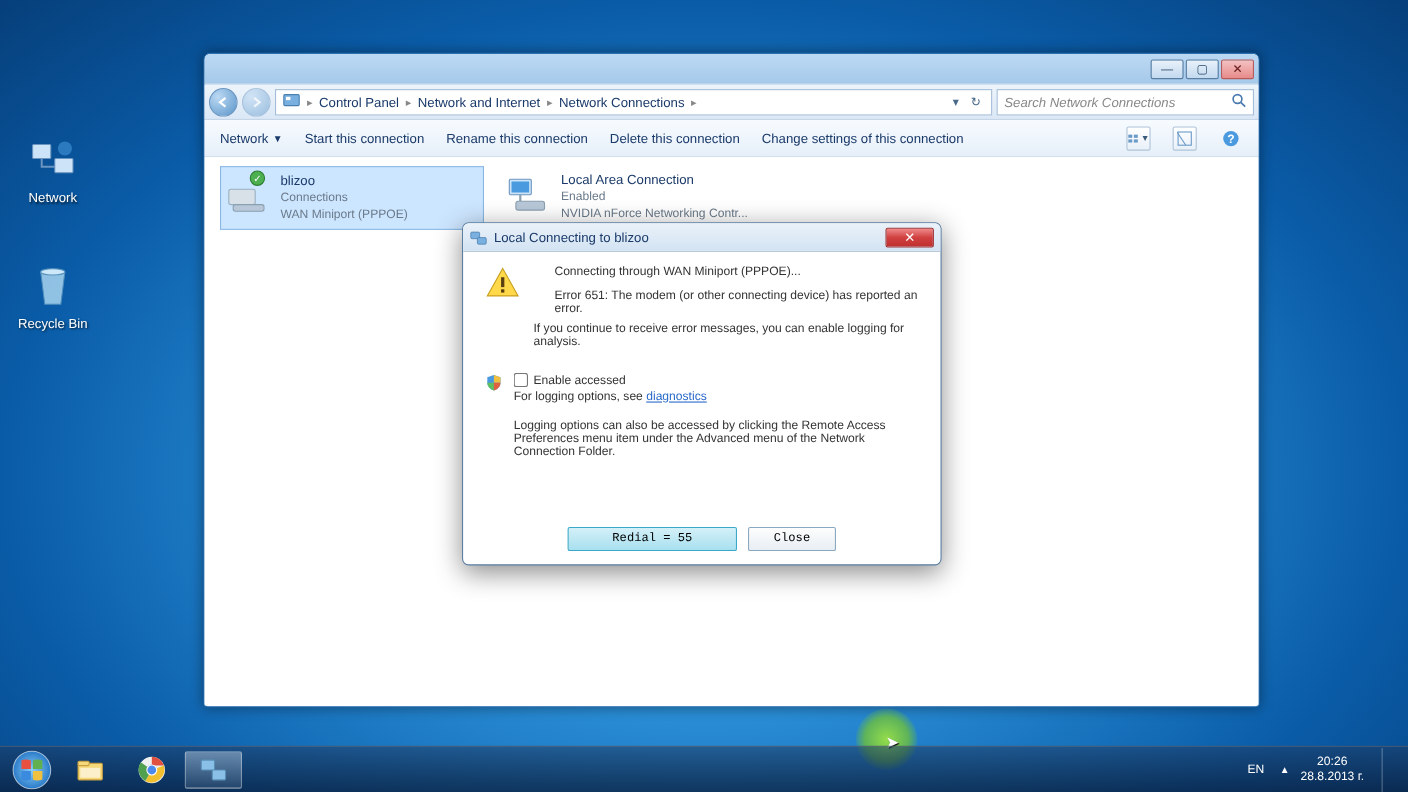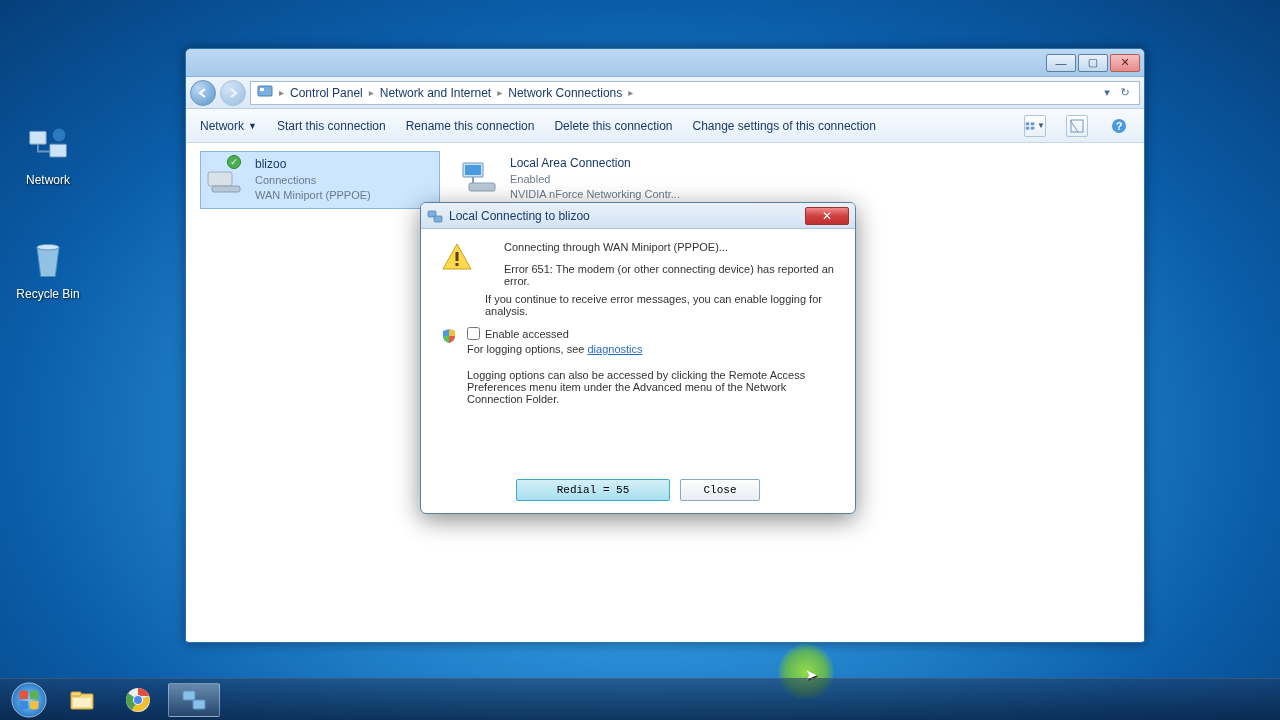--- a/index.html
+++ b/index.html
@@ -75,21 +75,21 @@
   height:26px; background:linear-gradient(#eaf1f9,#d3e3f3); border-bottom:1px solid #b0c4d8;
   border-radius:5px 5px 0 0; display:flex; align-items:center; padding:0 6px; font-size:12px; color:#1a3a6a;
 }
 .dlg .dtitle .dticn { width:16px; height:16px; margin-right:6px; display:flex; align-items:center; justify-content:center; }
 .dclose { margin-left:auto; width:44px; height:18px; border:1px solid #a03030; border-radius:2px;
   background:linear-gradient(#f08a8a,#d04040,#c03030); color:#fff; display:flex; align-items:center; justify-content:center; font-size:12px; cursor:pointer; }
 .dbody { padding:12px 20px 10px 20px; font-size:11px; color:#333; }
 .drow1 { display:flex; gap:12px; margin-bottom:6px; }
 .warnicn { width:32px; height:32px; flex-shrink:0; }
 .drow1 .txt { flex:1;margin-left:19px; }
-.indent { margin-left:44px; margin-bottom:10px; }
+.indent { margin-left:44px; margin-bottom:22px; }
 .sec2 { display:flex; gap:10px; align-items:flex-start; margin-top:6px; }
 .shield { width:16px; height:16px; flex-shrink:0; margin-top:1px; display:flex; align-items:center; justify-content:center; }
 .chk { display:flex; align-items:center; gap:5px; }
 .chk input { width:13px; height:13px; }
 .link { color:#2a6ac9; text-decoration:underline; cursor:pointer; }
 .dbtns { position:absolute; bottom:12px; left:0; width:100%; display:flex; justify-content:center; gap:10px; }
 .dbtn { height:22px; border:1px solid #8aa8c0; border-radius:2px; background:linear-gradient(#fdfdfd,#e8eef4); font-size:11px; cursor:pointer; display:flex; align-items:center; justify-content:center;font-family:Liberation Mono, monospace; }
 .dbtn.redial { width:154px; border-color:#3aa8c8; background:linear-gradient(#d4f0f8,#a8e0ef); }
 .dbtn.close2 { width:80px; }
 
@@ -167,20 +167,29 @@
       <span class="sep">▸</span>
       <span class="crumb">Control Panel</span>
       <span class="sep">▸</span>
       <span class="crumb">Network and Internet</span>
       <span class="sep">▸</span>
       <span class="crumb">Network Connections</span>
       <span class="sep">▸</span>
       <span class="addrend">
         <span class="addricn">▾</span>
         <span class="addricn">↻</span>
+      </span>
+    </div>
+    <div class="search">
+      <input type="text" placeholder="Search Network Connections" style="">
+      <span style="color:#4a7ab0;">
+        <svg width="14" height="14" viewBox="0 0 14 14">
+            <circle cx="6" cy="6" r="4" stroke="#4a7ab0" stroke-width="1.5" fill="none"></circle>
+            <line x1="9" y1="9" x2="13" y2="13" stroke="#4a7ab0" stroke-width="1.5"></line>
+          </svg>
       </span>
     </div>
   </div>
   <div class="toolbar">
     <div class="titm">
         <span>Network</span>
         <span style="font-size:9px;">▼</span>
       </div>
     <div class="titm">Start this connection</div>
     <div class="titm">Rename this connection</div>
@@ -331,13 +340,22 @@
         <circle cx="14" cy="14" r="5" fill="#fff"></circle>
         <circle cx="14" cy="14" r="4" fill="#4a8af0"></circle>
       </svg>
   </div>
   <div class="tbitem active">
     <svg viewBox="0 0 28 28">
         <rect x="3" y="5" width="12" height="9" rx="1" fill="#8ac0e8" stroke="#5a90b8"></rect>
         <rect x="13" y="14" width="12" height="9" rx="1" fill="#8ac0e8" stroke="#5a90b8"></rect>
       </svg>
   </div>
+  <div class="tray">
+    <span class="lang">EN</span>
+    <span style="font-size:9px;">▲</span>
+    <div class="clock">
+      <div>20:26</div>
+      <div>28.8.2013 г.</div>
+    </div>
+    <div class="show-desktop"></div>
+  </div>
 </div>
 
 </body></html>

